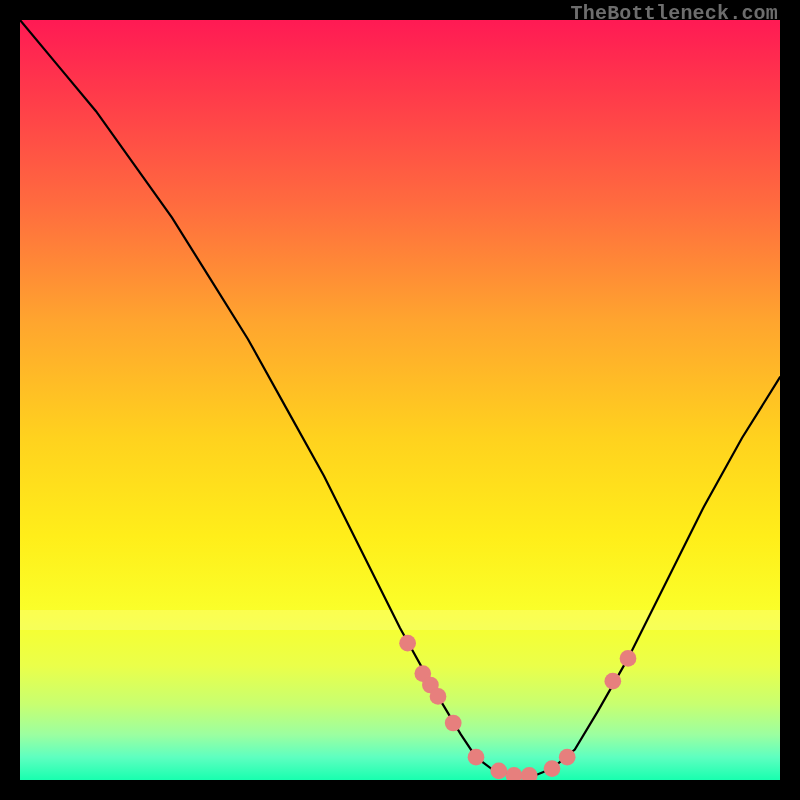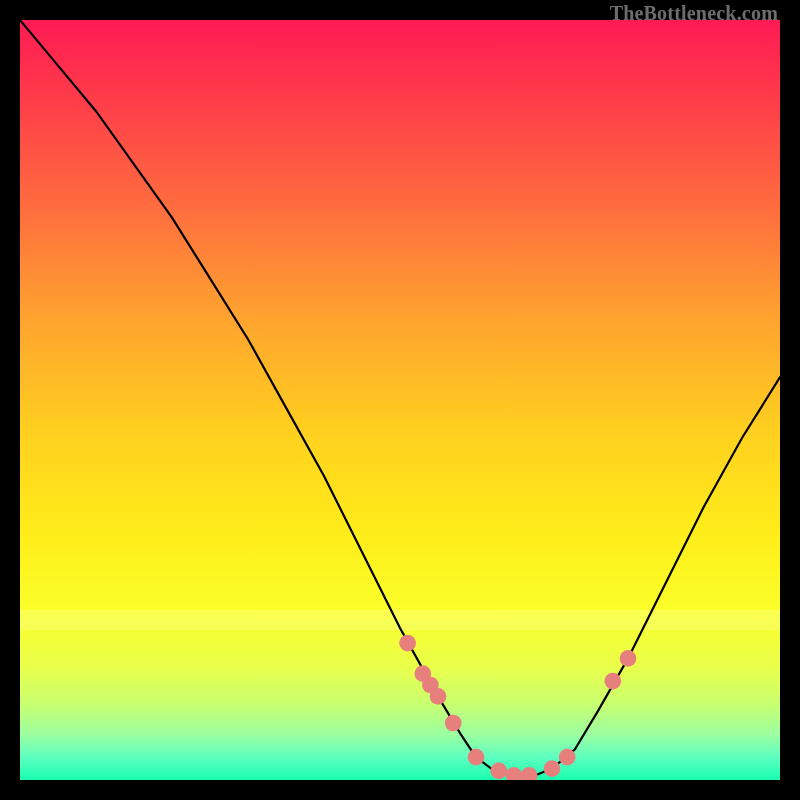--- a/index.html
+++ b/index.html
@@ -22,21 +22,21 @@
       #c8ff70 90%,
       #9cffa0 94%,
       #5effc0 97%,
       #18ffaf 100%
     );
   }
   .attribution {
     position: absolute;
     top: 2px;
     right: 22px;
-    font-family: Liberation Serif, serif;
+    font-family: Liberation Mono, monospace;
     font-size: 20px;
     font-weight: bold;
     color: #6d6d6d;
     letter-spacing: 0.2px;
   }
   svg.curve {
     position: absolute;
     left: 0; top: 0;
     width: 760px; height: 760px;
     pointer-events: none;

